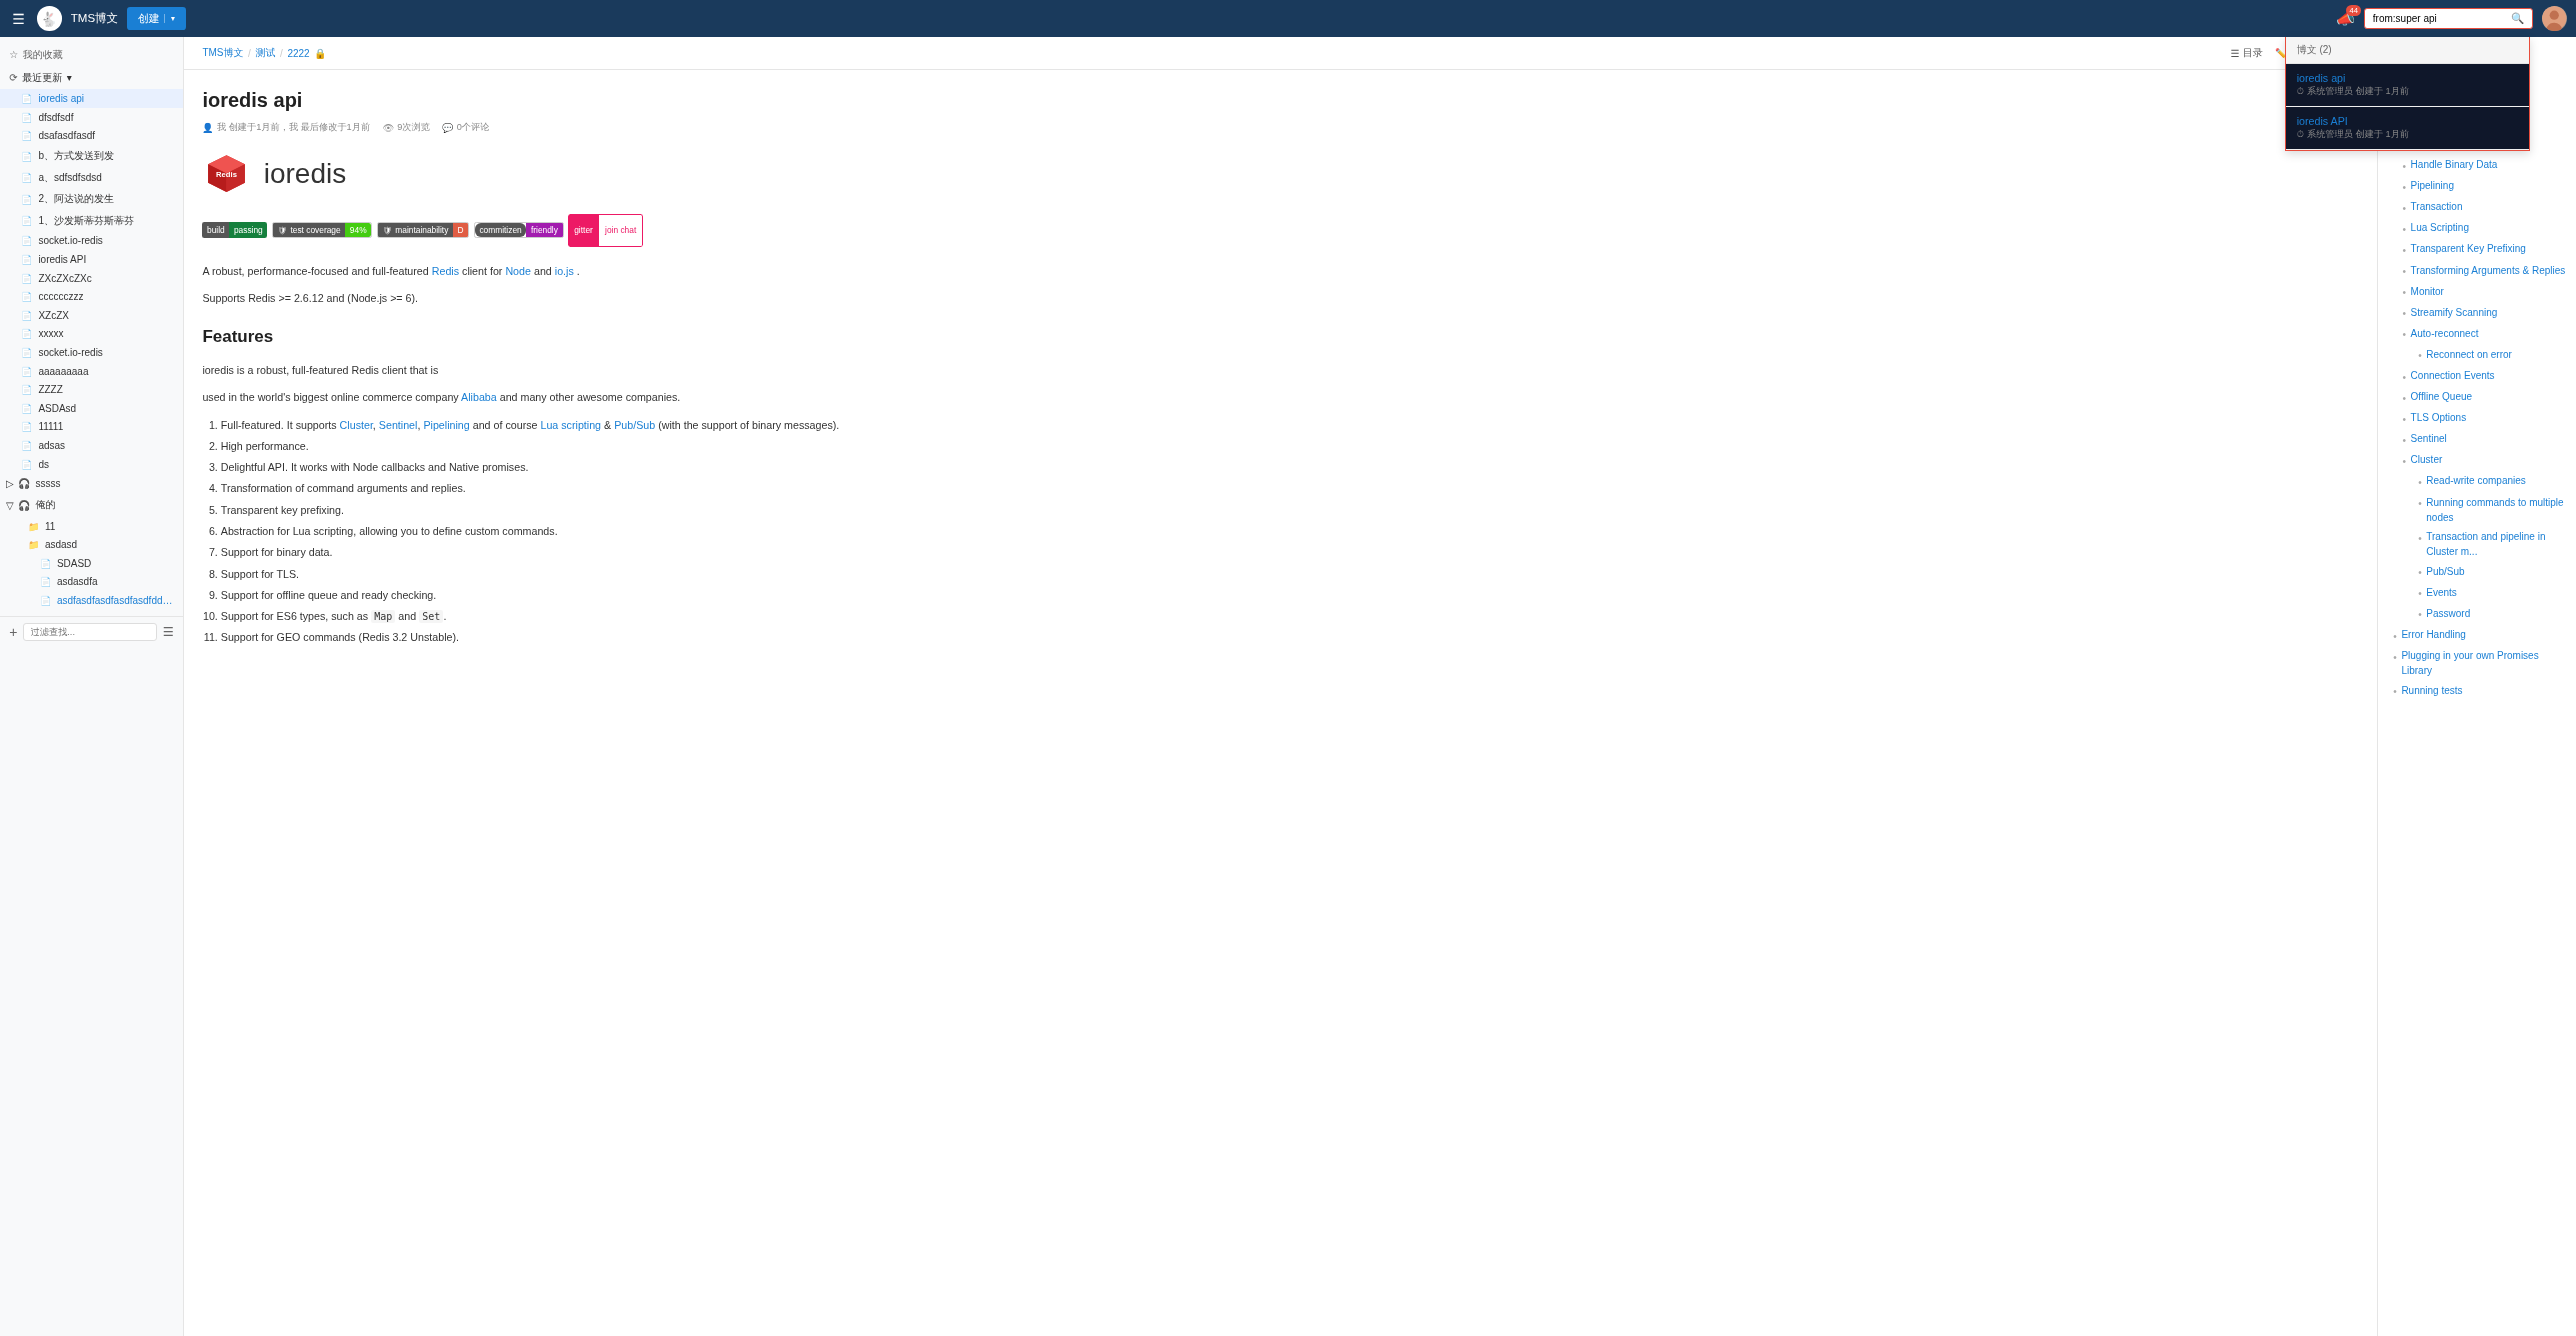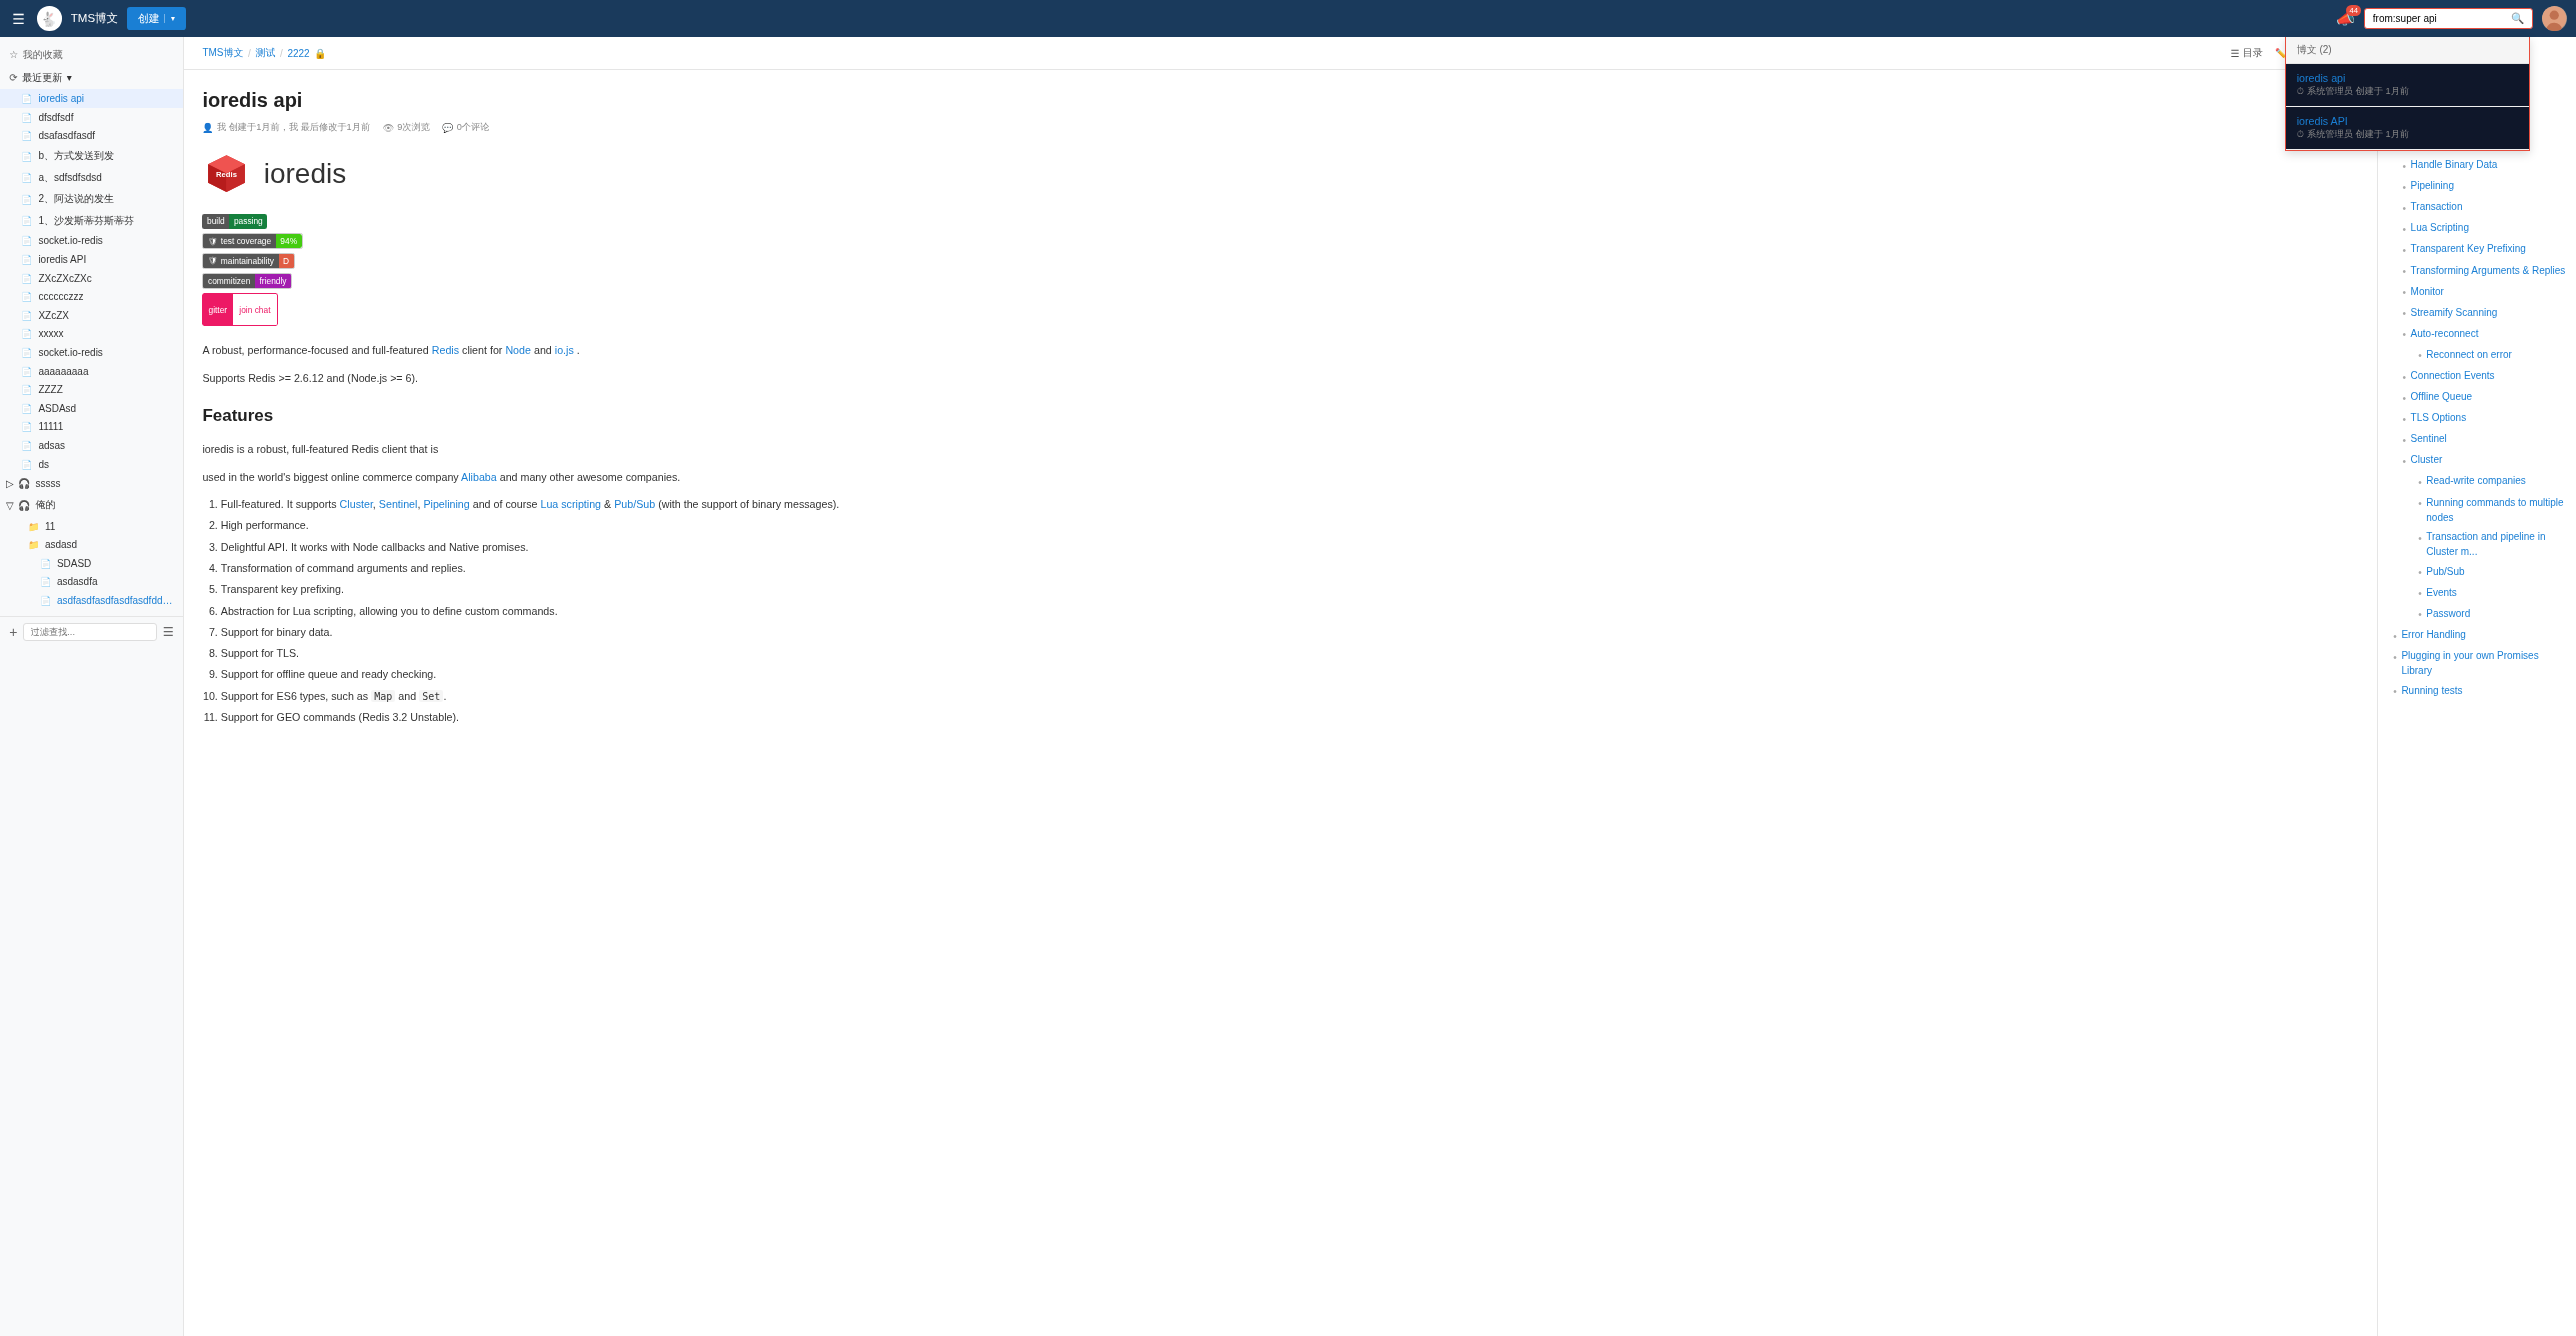--- a/index.html
+++ b/index.html
@@ -177,21 +177,21 @@
     .article { padding: 18.4px 31px 18.4px 18.4px; max-width: 690px; }
     .article-title { font-size: 20px; font-weight: bold; color: #222; margin-bottom: 9.2px; }
     .article-meta { font-size: 9.2px; color: #888; display: flex; align-items: center; gap: 12.3px; margin-bottom: 15.3px; }
     .article-meta span { display: flex; align-items: center; gap: 3.1px; }
 
     
     .ioredis-logo { display: flex; align-items: center; gap: 12.3px; margin-bottom: 15.3px; }
     .ioredis-text { font-size: 28px; font-weight: 300; color: #333; }
 
     
-    .badges { display: flex; flex-direction: column; gap: 4.6px; margin-bottom: 15.3px; }
+    .badges { display: flex; gap: 4.6px; margin-bottom: 15.3px; }
     .badge-row { display: flex; align-items: center; gap: 0; }
     .badge {
       display: inline-flex; align-items: center;
       border-radius: 2.3px;
       overflow: hidden;
       font-size: 8.4px;
       height: 15.3px;
     }
     .badge-left {
       background: #555;
@@ -504,21 +504,21 @@
             <span class="badge" style="height:15.3px; border:0.8px solid #ccc; border-radius:2.3px; overflow:hidden;">
               <span style="background:#555; color:#fff; padding:0 4.6px; font-size:8.4px; height:100%; display:flex; align-items:center; gap:3.1px;">
                 <span style="font-size:7.7px;">🛡</span>
                 maintainability
               </span>
               <span style="background:#e05d44; color:#fff; padding:0 4.6px; font-size:8.4px; height:100%; display:flex; align-items:center;">D</span>
             </span>
           </div>
           <div class="badge-row">
             <span class="badge" style="height:15.3px; border:0.8px solid #ccc; border-radius:2.3px; overflow:hidden;">
-              <span style="background:#555; color:#fff; padding:0 4.6px; font-size:8.4px; height:100%; display:flex; align-items:center;">commitizen</span>
+              <span style="background:#555; color:#fff; padding:0 4.6px; font-size:8.4px; height:100%; display:flex; align-items:center;border-radius:6px;">commitizen</span>
               <span style="background:#a21caf; color:#fff; padding:0 4.6px; font-size:8.4px; height:100%; display:flex; align-items:center;text-align:right;">friendly</span>
             </span>
           </div>
           <div class="badge-row">
             <span class="badge" style="height:33px; border-radius:2.3px; overflow:hidden;">
               <span style="background:#ed1965; color:#fff; padding:0 6.1px; font-size:8.4px; height:100%; display:flex; align-items:center; border-radius:2.3px 0 0 2.3px;">gitter</span>
               <span style="background:#fff; color:#ed1965; padding:0 6.1px; font-size:8.4px; height:100%; display:flex; align-items:center; border: 0.8px solid #ed1965; border-left:none; border-radius: 0 2.3px 2.3px 0;">join chat</span>
             </span>
           </div>
         </div>

